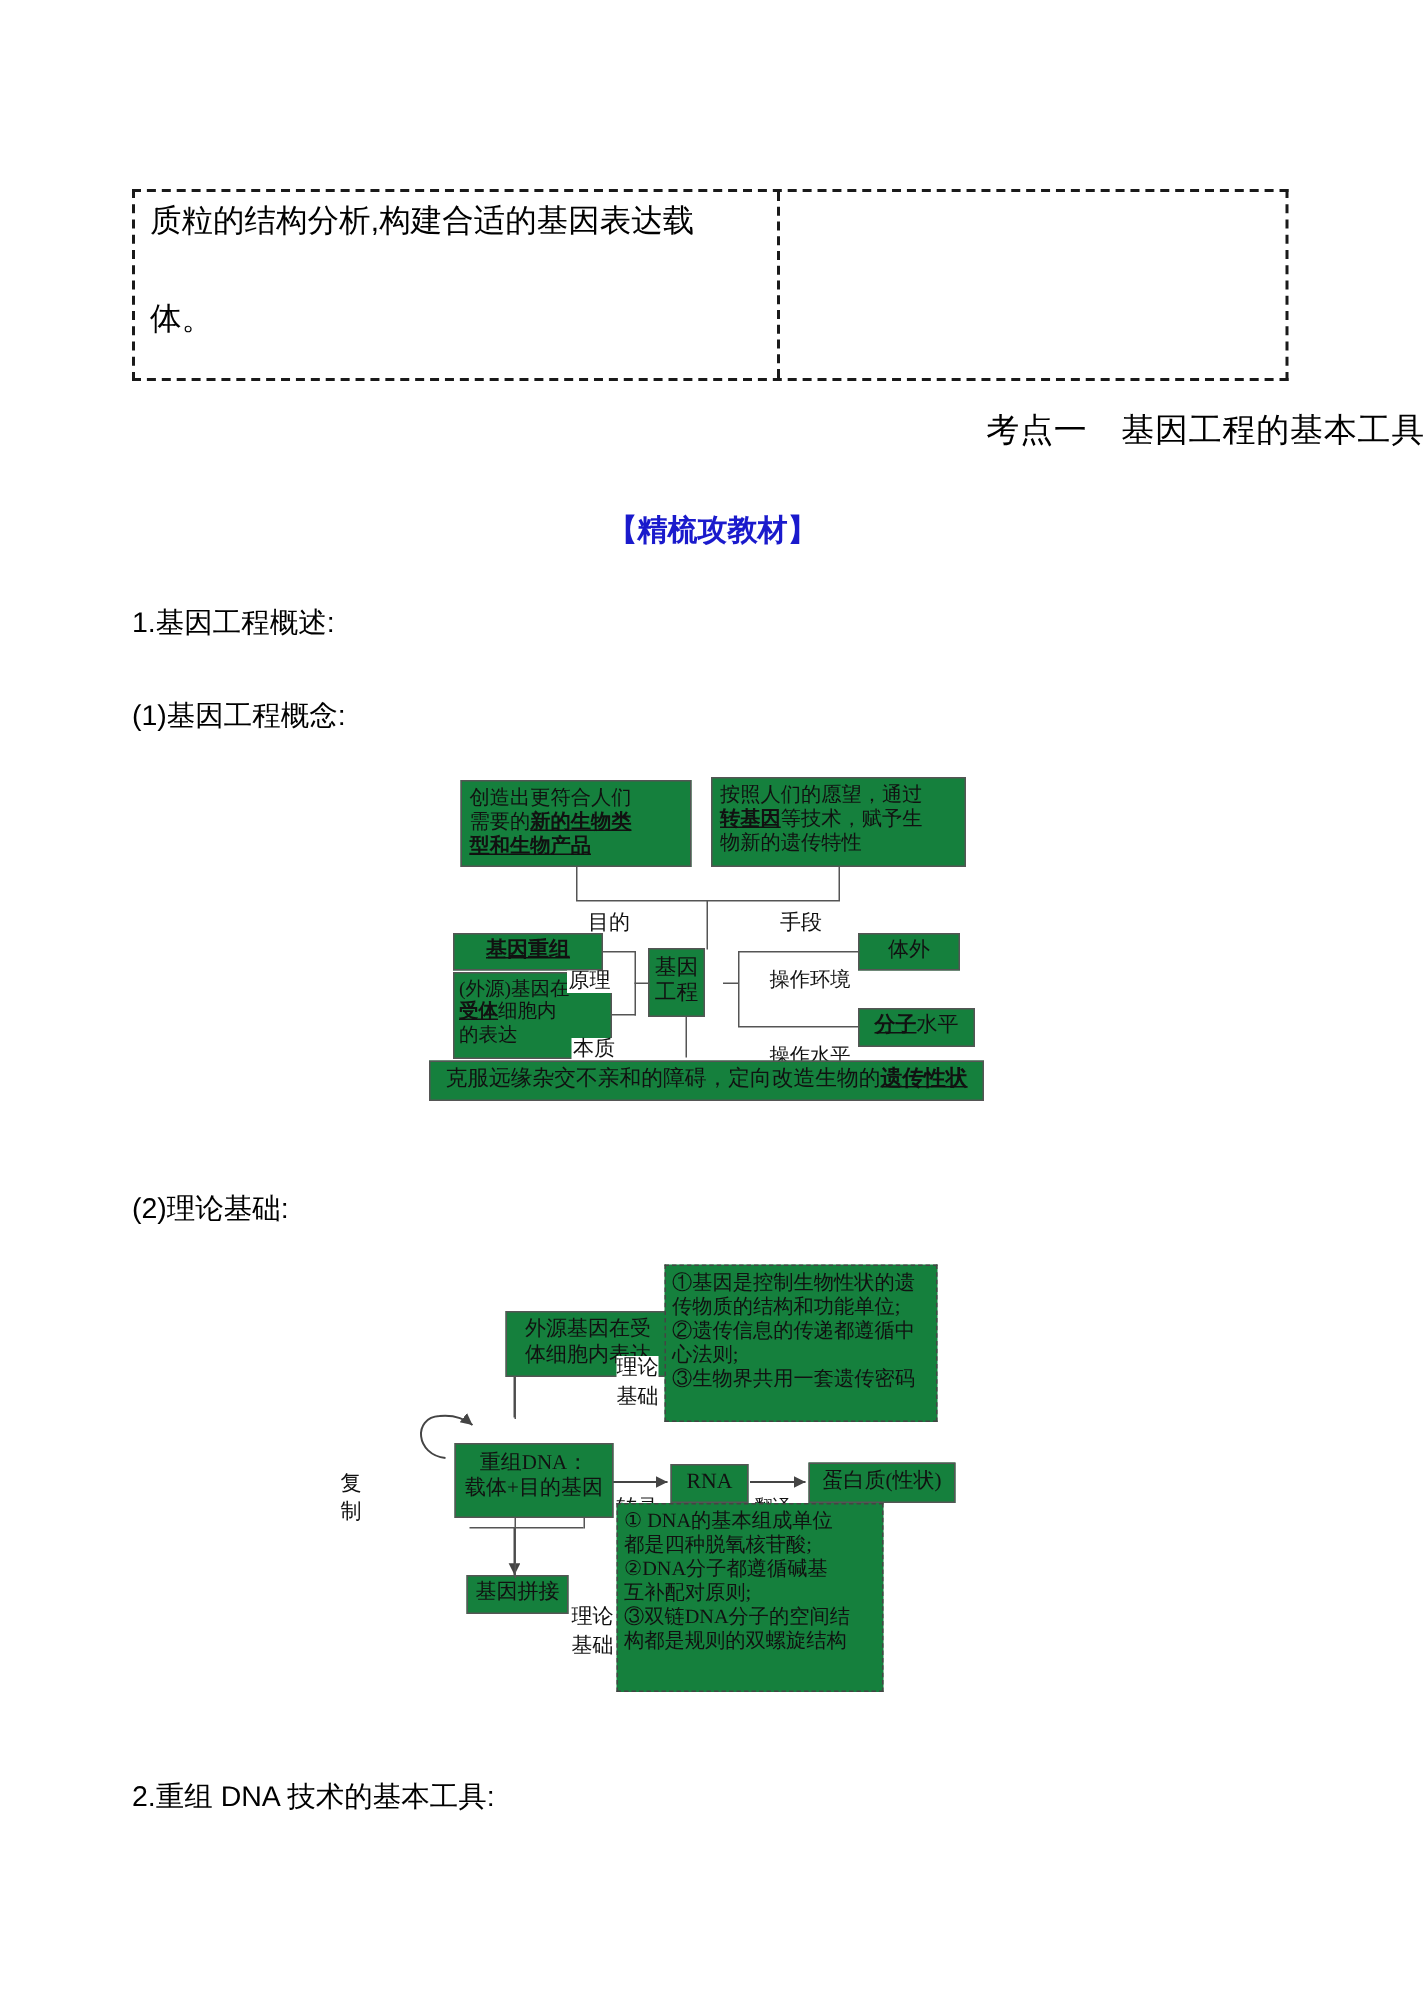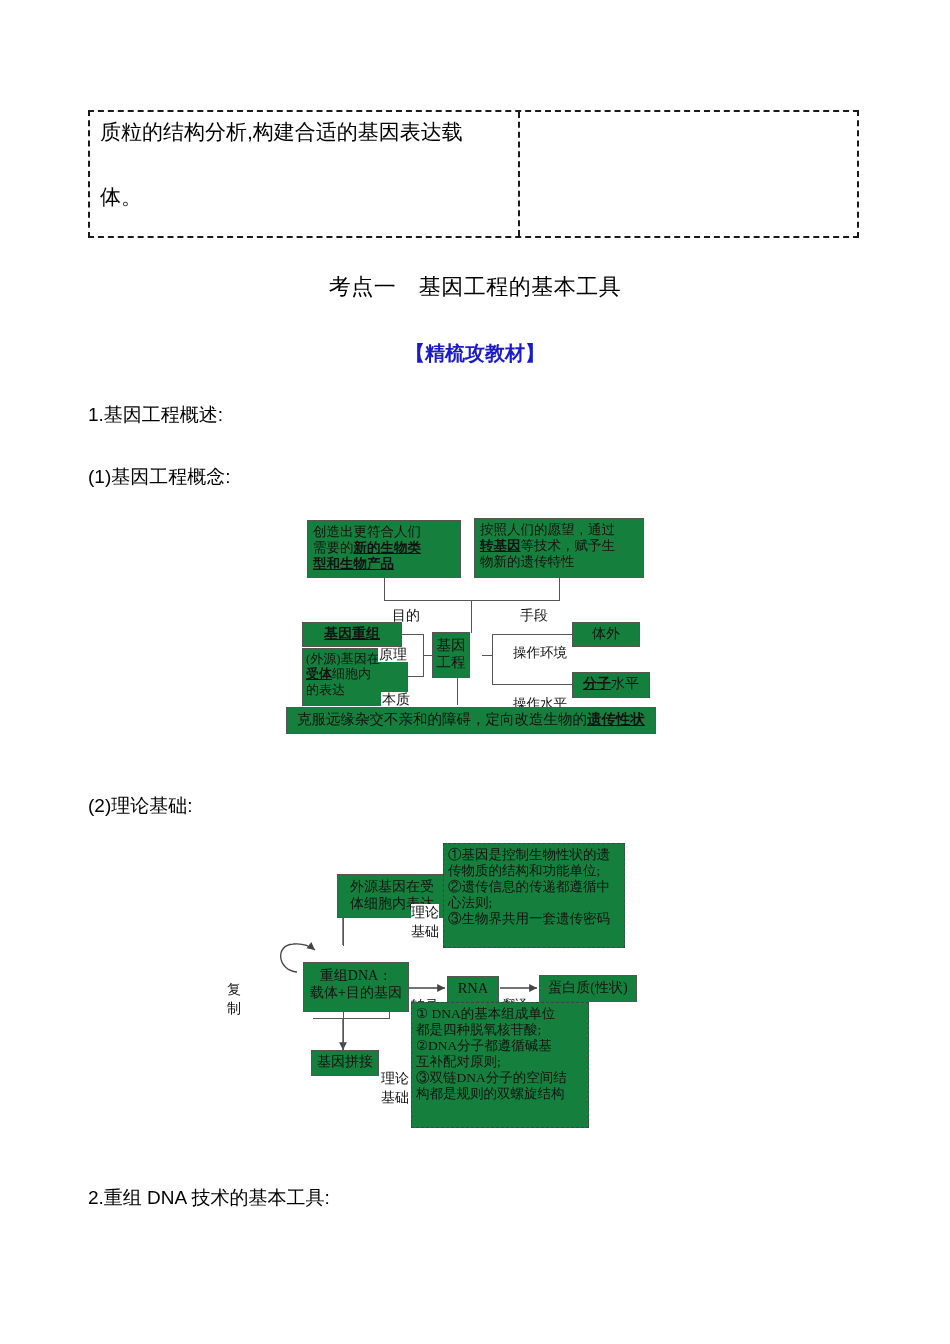--- a/index.html
+++ b/index.html
@@ -13,21 +13,21 @@
     position: relative;
     font-family: "Liberation Sans", sans-serif;
     color: #000000;
     overflow: hidden;
   }
 
   
   .doc-table {
     position: absolute;
     left: 88px;
-    top: 110px;
+    top: 126px;
     width: 771px;
     height: 128px;
     border: 2px dashed #1a1a1a;
     box-sizing: border-box;
     display: flex;
   }
   .doc-table-cell-left {
     width: 430px;
     box-sizing: border-box;
     border-right: 2px dashed #1a1a1a;
@@ -43,21 +43,21 @@
     white-space: nowrap;
   }
   .cell-line.second { margin-top: 42px; }
 
   
   .kaodian {
     position: absolute;
     left: 0;
     top: 272px;
     width: 950px;
-    text-align: center;
+    text-align: right;
     font-size: 22px;
     font-family: "Liberation Sans", sans-serif;
     letter-spacing: 0.5px;
   }
   .jingshu {
     position: absolute;
     left: 0;
     top: 340px;
     width: 950px;
     text-align: center;

